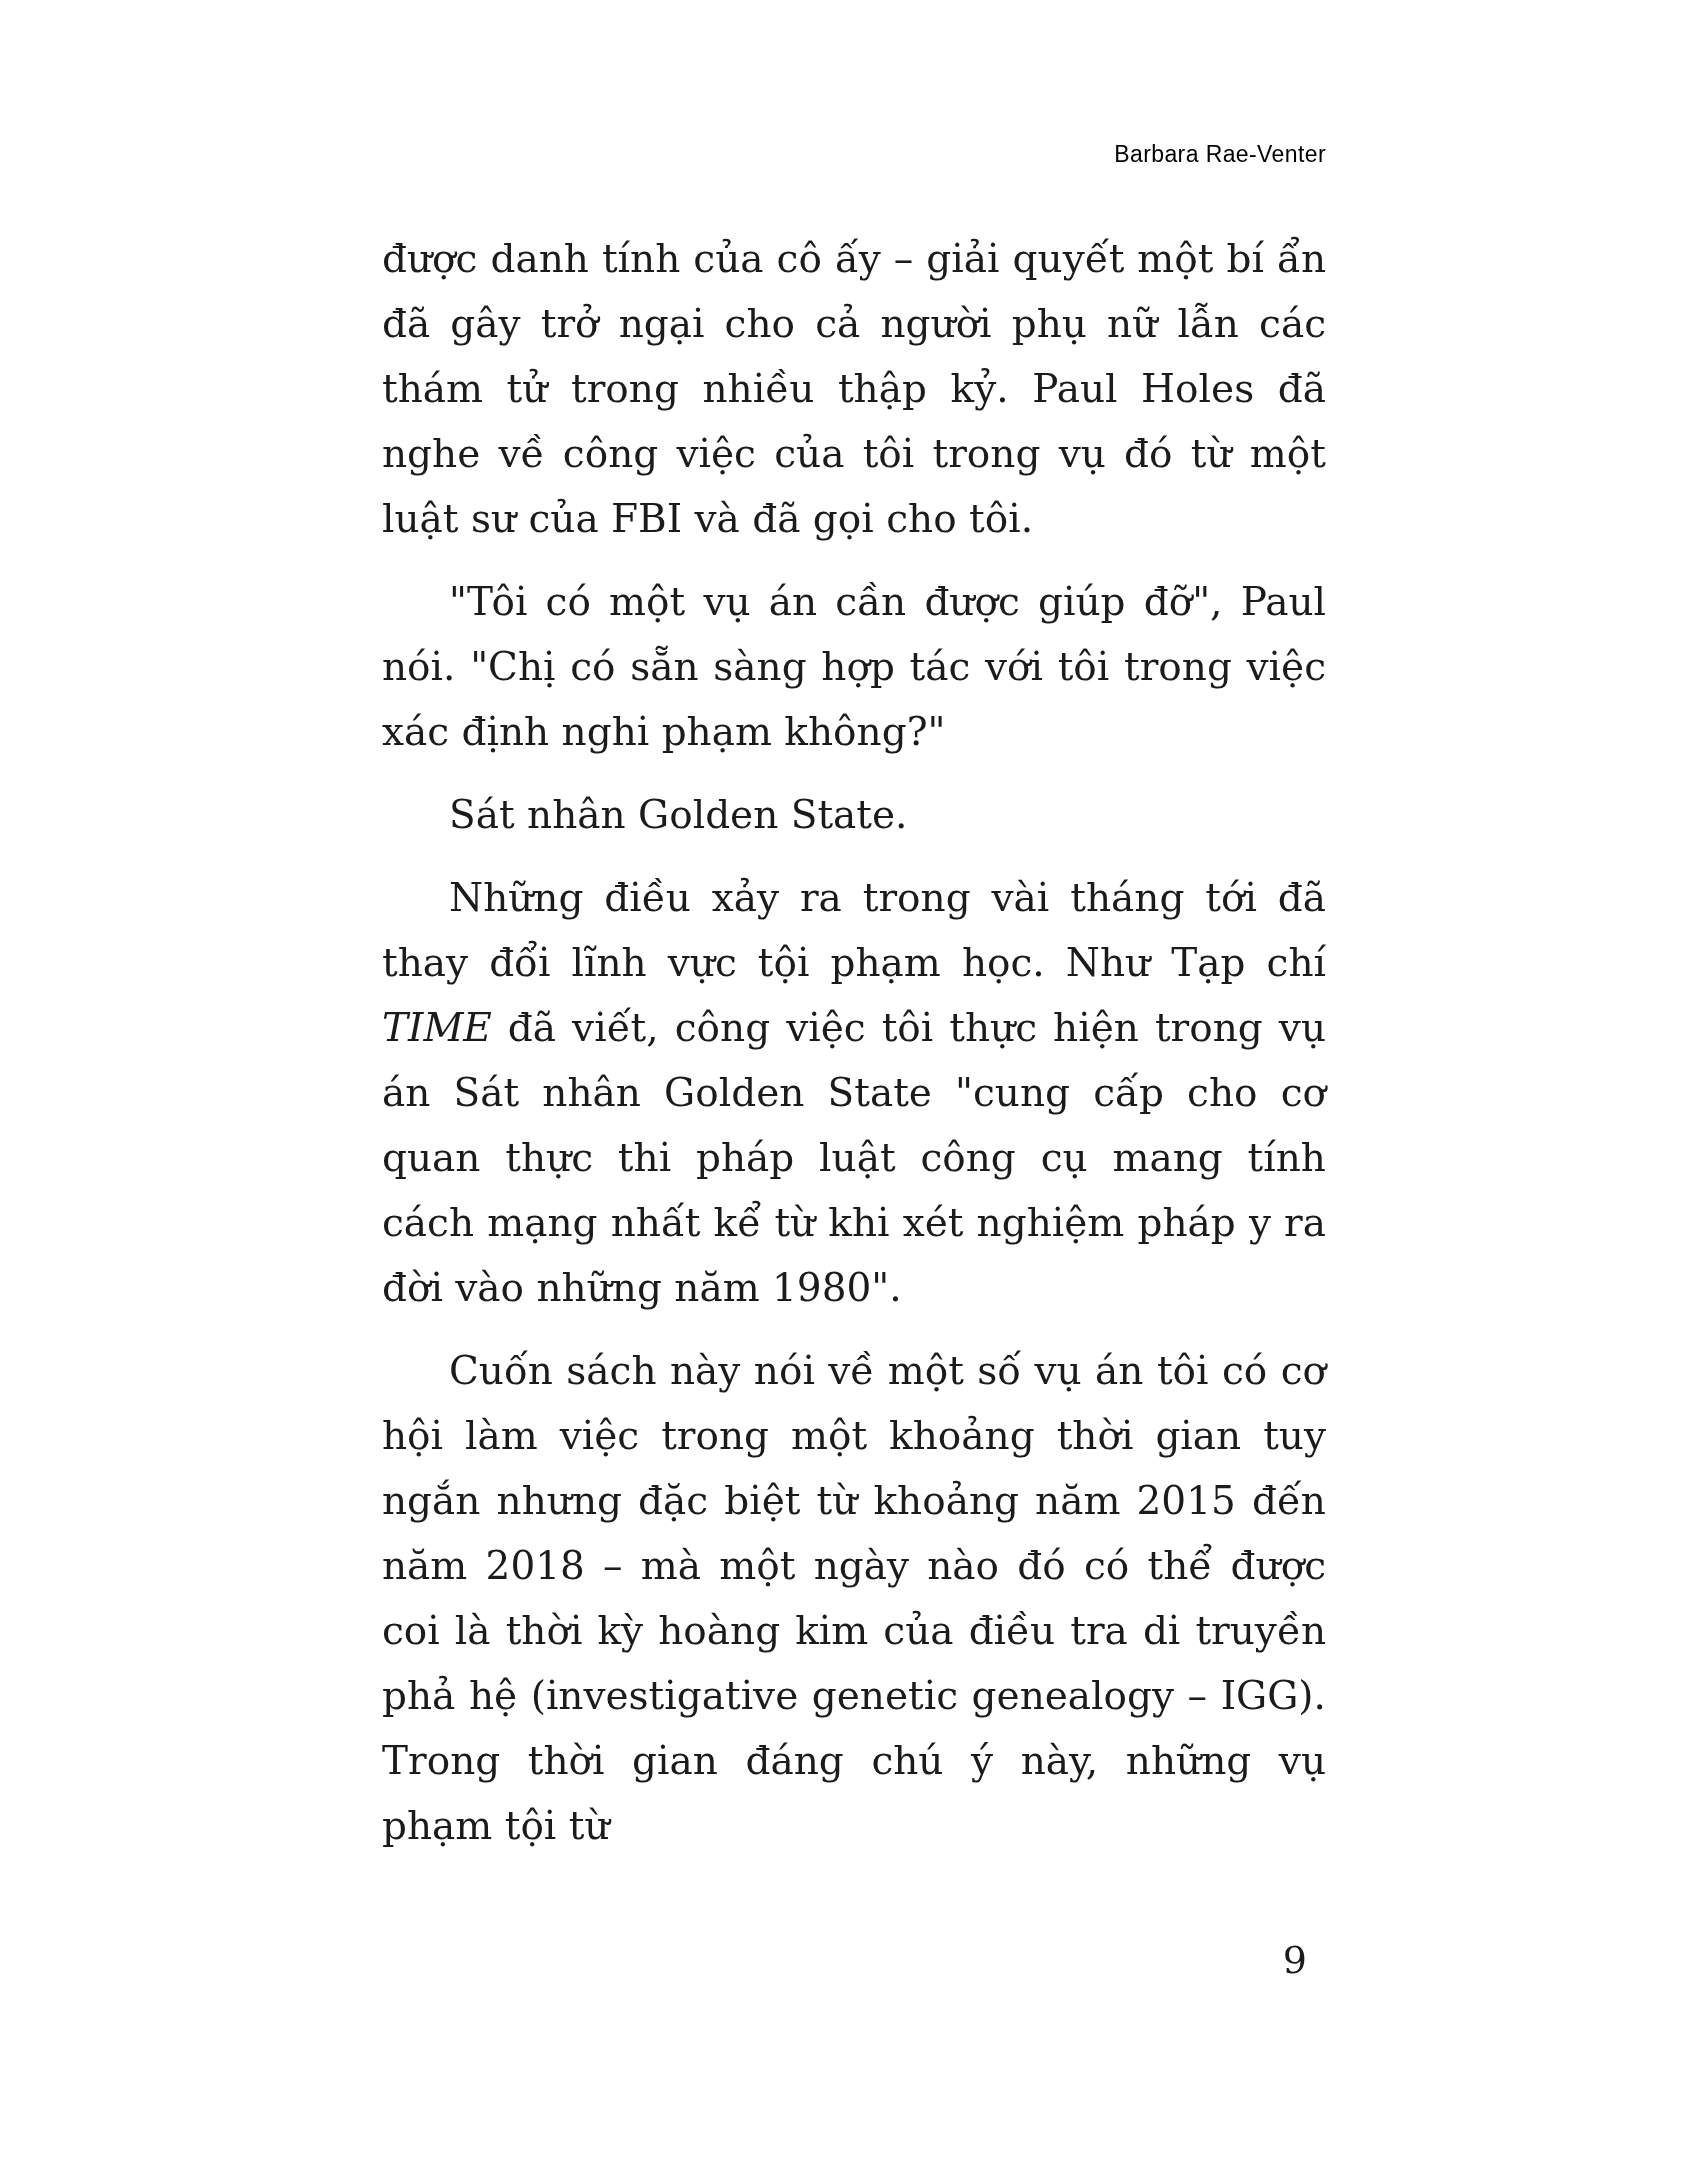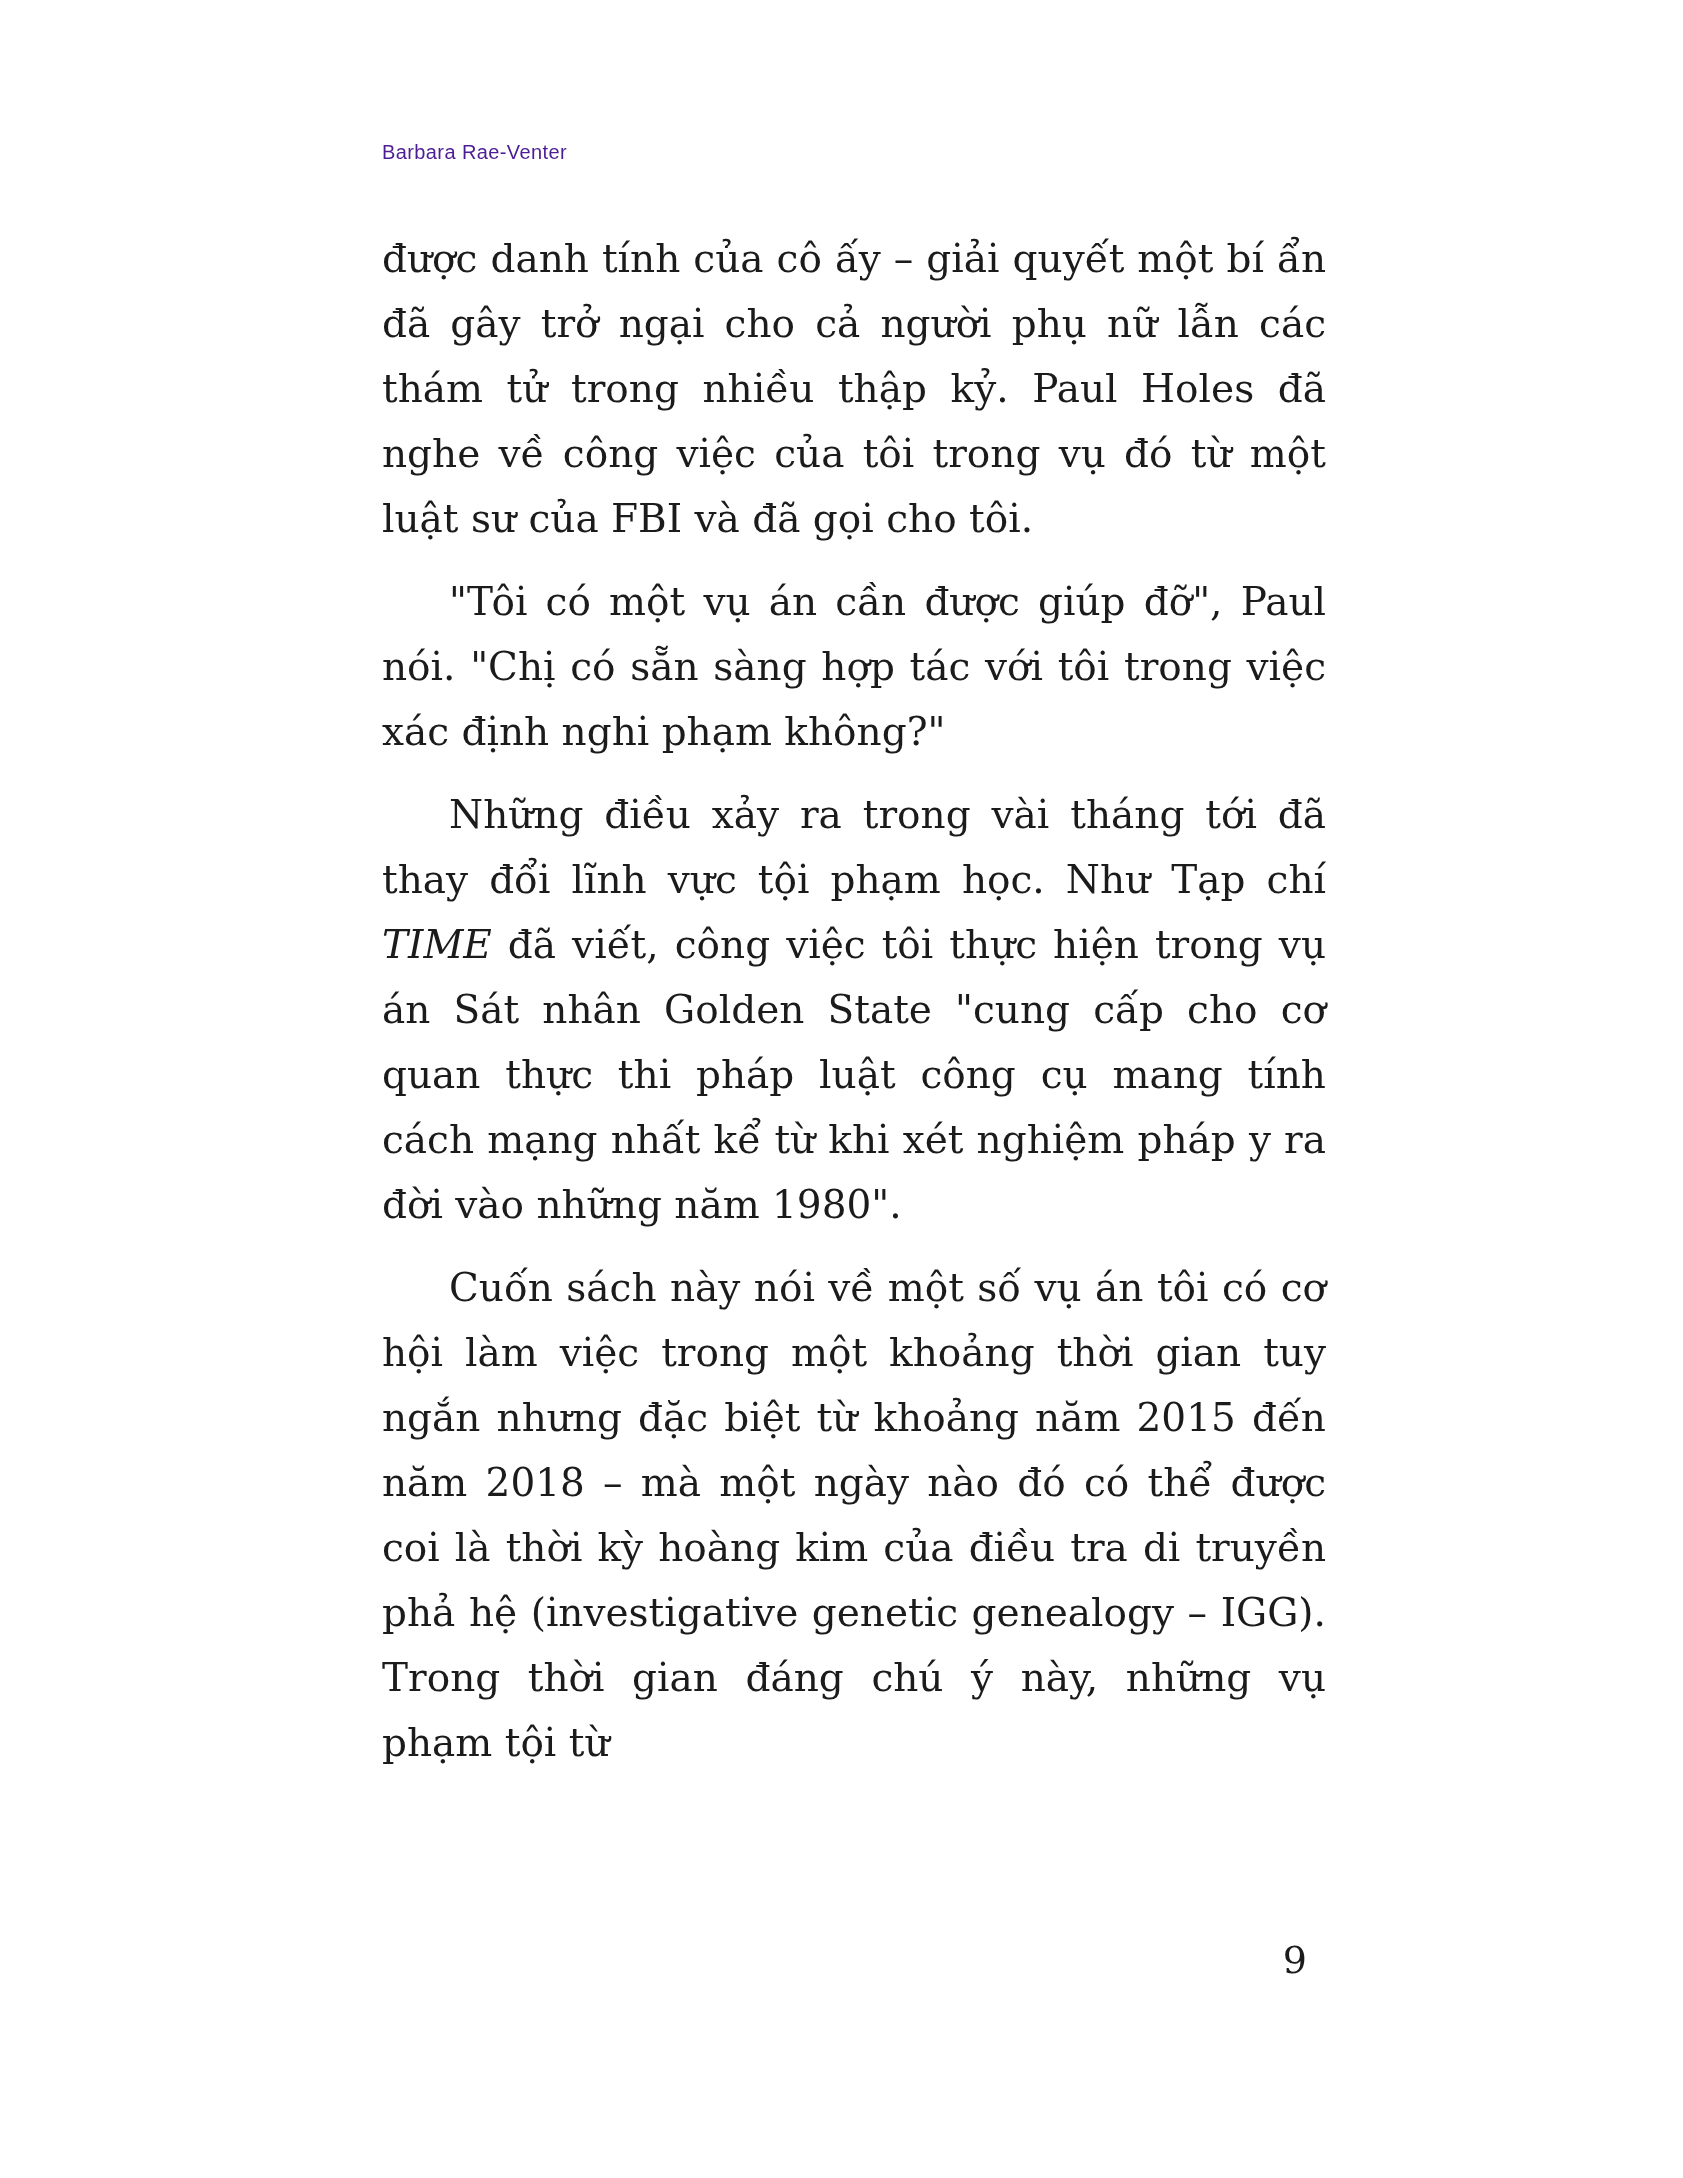--- a/index.html
+++ b/index.html
@@ -15,25 +15,25 @@
     font-family: "DejaVu Serif", "Liberation Serif", serif;
     color: #1b1b1b;
     overflow: hidden;
     margin: 0 auto;
   }
   .running-head {
     position: absolute;
     top: 141px;
     left: 382px;
     width: 944px;
-    text-align: left;
+    text-align: right;
     font-family: "Liberation Sans", "DejaVu Sans", sans-serif;
-    font-size: 20px;
+    font-size: 23px;
     font-weight: 400;
-    color: #4c1d95;
+    color: #000000;
     letter-spacing: 0.4px;
   }
   .text-block {
     position: absolute;
     top: 226px;
     left: 382px;
     width: 944px;
     font-size: 39px;
     line-height: 65px;
     text-align: justify;
@@ -62,20 +62,21 @@
 </head>
 <body>
 
 <div class="page">
 
   <div class="running-head">Barbara Rae-Venter</div>
 
   <div class="text-block">
       <p class="para"><span>được danh tính của cô ấy – giải quyết một bí ẩn đã gây trở ngại cho cả người phụ nữ lẫn các thám tử trong nhiều thập kỷ. Paul Holes đã nghe về công việc của tôi trong vụ đó từ một luật sư của FBI và đã gọi cho tôi.</span></p>
       <p class="para indent"><span>"Tôi có một vụ án cần được giúp đỡ", Paul nói. "Chị có sẵn sàng hợp tác với tôi trong việc xác định nghi phạm không?"</span></p>
+      <p class="para indent"><span>Sát nhân Golden State.</span></p>
       <p class="para indent"><span>Những điều xảy ra trong vài tháng tới đã thay đổi lĩnh vực tội phạm học. Như Tạp chí </span><em>TIME</em><span> đã viết, công việc tôi thực hiện trong vụ án Sát nhân Golden State "cung cấp cho cơ quan thực thi pháp luật công cụ mang tính cách mạng nhất kể từ khi xét nghiệm pháp y ra đời vào những năm 1980".</span></p>
       <p class="para indent"><span>Cuốn sách này nói về một số vụ án tôi có cơ hội làm việc trong một khoảng thời gian tuy ngắn nhưng đặc biệt từ khoảng năm 2015 đến năm 2018 – mà một ngày nào đó có thể được coi là thời kỳ hoàng kim của điều tra di truyền phả hệ (investigative genetic genealogy – IGG). Trong thời gian đáng chú ý này, những vụ phạm tội từ</span></p>
     </div>
 
   <div class="page-number">9</div>
 
 </div>
 
 
 </body></html>

